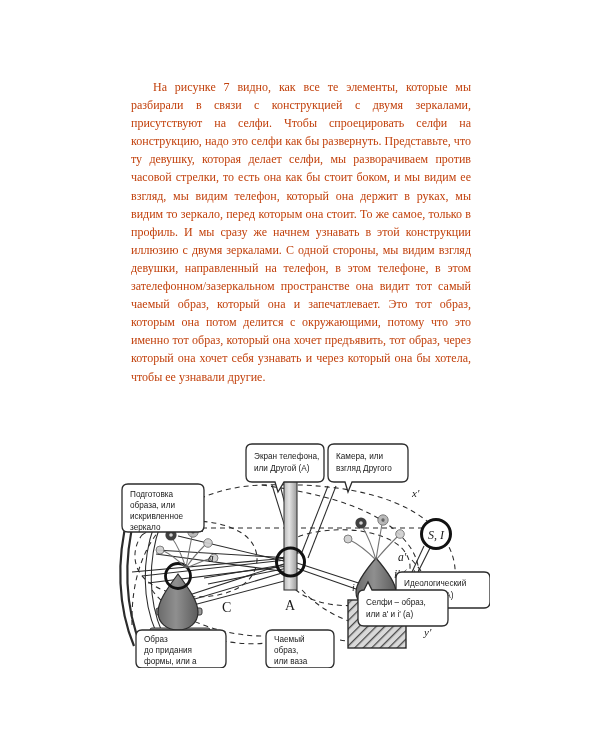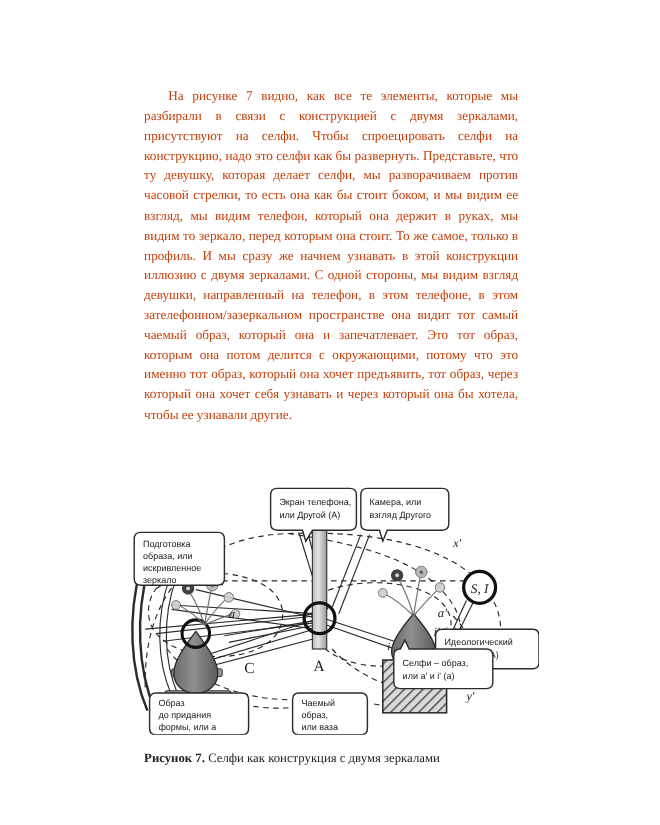--- a/index.html
+++ b/index.html
@@ -287,18 +287,14 @@
       <g>
         <path d="M 160 190 L 216 190 Q 222 190 222 196 L 222 222 Q 222 228 216 228 L 160 228 Q 154 228 154 222 L 154 196 Q 154 190 160 190 Z" fill="#ffffff" stroke="#2b2b2b" stroke-width="1.3"></path>
         <text x="162" y="202" font-family="Liberation Sans, sans-serif" font-size="8.2" fill="#1a1a1a">Чаемый</text>
         <text x="162" y="213" font-family="Liberation Sans, sans-serif" font-size="8.2" fill="#1a1a1a">образ,</text>
         <text x="162" y="224" font-family="Liberation Sans, sans-serif" font-size="8.2" fill="#1a1a1a">или ваза</text>
       </g>
 
     </svg>
   </div>
 
-  <div class="caption">
-    <span class="cap-label">Рисунок 7.</span>
-    <span>Селфи как конструкция с двумя зеркалами</span>
-  </div>
 
 </div>
 
 </body></html>

